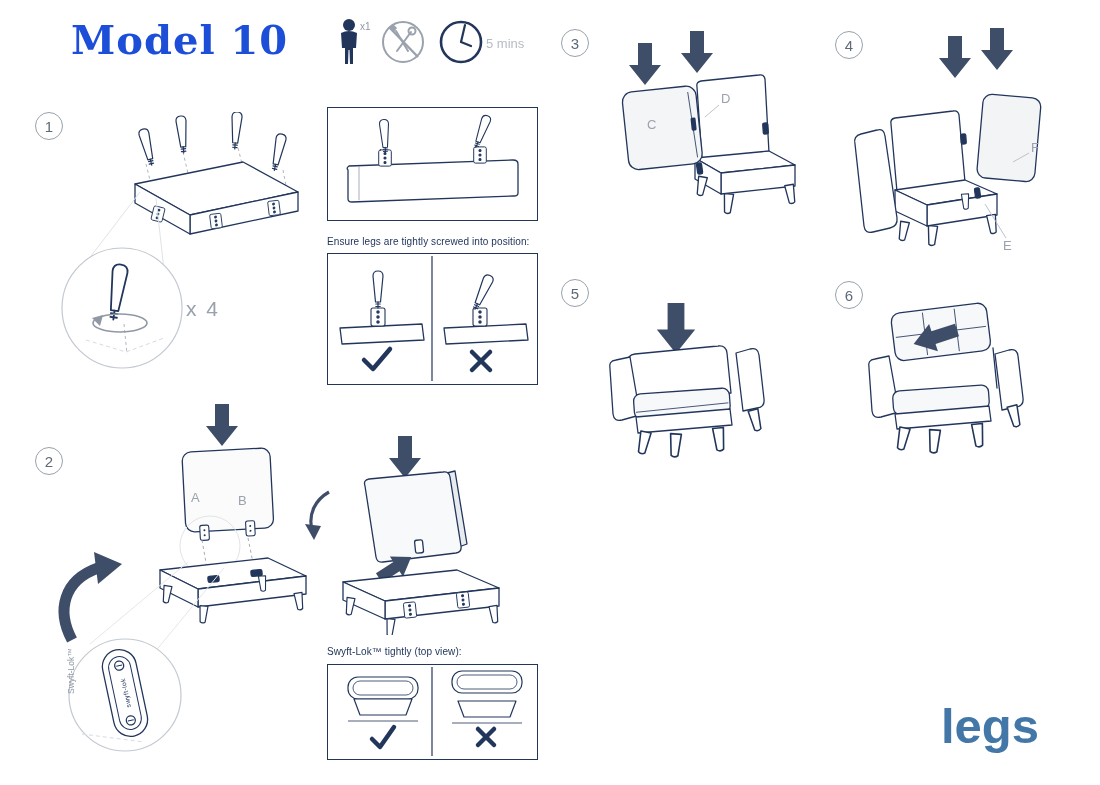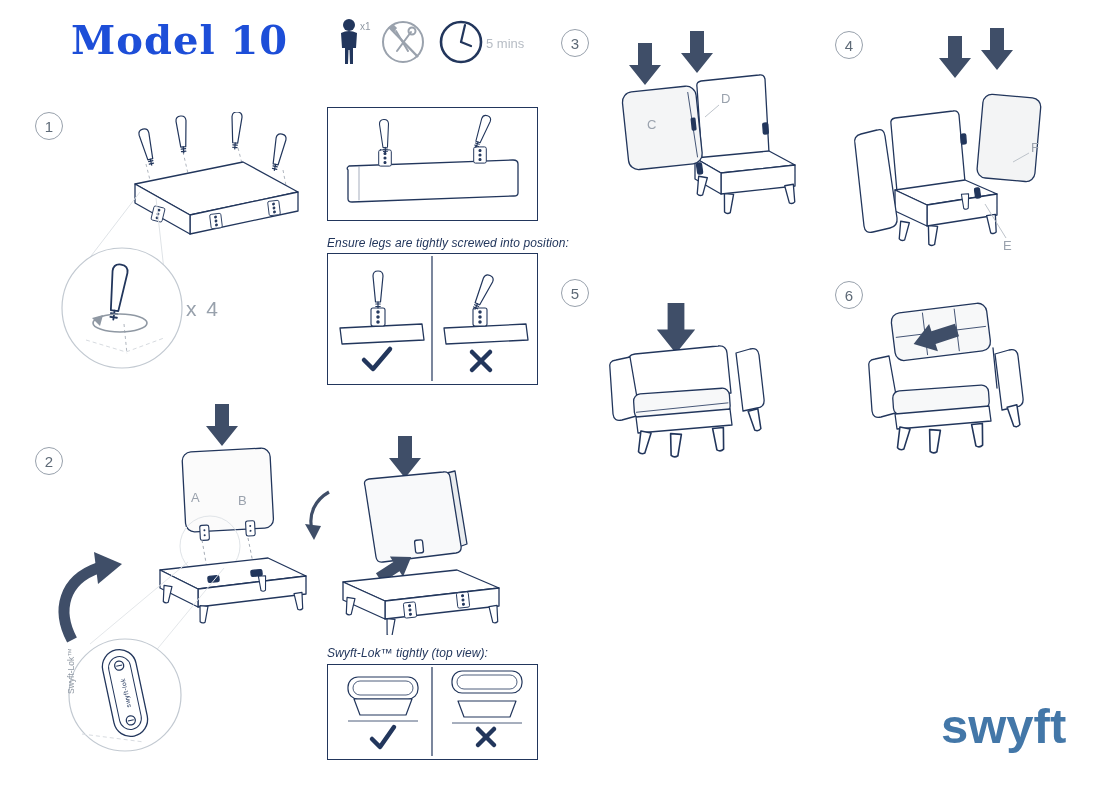--- a/index.html
+++ b/index.html
@@ -3,21 +3,21 @@
 <meta charset="utf-8">
 <style>
   * { margin:0; padding:0; box-sizing:border-box; }
   html,body { width:1100px; height:785px; }
   body { position:relative; background:#ffffff; font-family:"Liberation Sans",sans-serif; overflow:hidden; }
   .abs { position:absolute; }
   .title { position:absolute; left:35px; top:16px; font-family:"DejaVu Serif",serif; font-weight:700; font-size:40px; color:#1d4ed8; letter-spacing:1px;margin-left:36px; }
   .logo { position:absolute; left:941px; top:698px; font-weight:700; font-size:49px; color:#4377a8; letter-spacing:0px; }
   .step-circle { position:absolute; width:28px; height:28px; border:1.4px solid #98a1ac; border-radius:50%; display:flex; align-items:center; justify-content:center; font-size:15px; color:#5e6a77; background:#fff; }
   .panel { position:absolute; border:1.6px solid #22365c; background:#fff; }
-  .note { position:absolute; font-size:12px; color:#22365c; letter-spacing:0.1px; white-space:nowrap;font-style:italic; }
+  .note { position:absolute; font-size:10px; color:#22365c; letter-spacing:0.1px; white-space:nowrap; }
   svg text { font-family:"Liberation Sans",sans-serif; }
   .lbl { fill:#9aa2ad; font-size:13px; }
   .xlabel { fill:#98a1ac; font-size:21px; letter-spacing:2px; }
 </style>
 </head>
 <body>
 
 <svg width="0" height="0" class="abs" aria-hidden="true">
   <defs>
     <path id="arr-d" d="M -7,0 L 7,0 L 7,22 L 16,22 L 0,42 L -16,22 L -7,22 Z" fill="#3f4e68"></path>
@@ -34,21 +34,21 @@
     <g id="plate">
       <rect x="-7" y="-9" width="14" height="18" rx="2" fill="#fff" stroke="#22365c" stroke-width="1.1"></rect>
       <circle cx="0" cy="-5" r="1.1" fill="#22365c"></circle>
         <circle cx="0" cy="0" r="1.1" fill="#22365c"></circle>
         <circle cx="0" cy="5" r="1.1" fill="#22365c"></circle>
     </g>
   </defs>
 </svg>
 
 <div class="title">Model 10</div>
-<div class="logo">swyft</div>
+<div class="logo">legs</div>
 
 <svg class="abs" style="left:333px;top:12px" width="230" height="64">
   <g fill="#22365c" stroke="none">
     <circle cx="16" cy="13" r="6"></circle>
     <path d="M8,21 Q16,17 24,21 L23,36 L20,36 L20,52 L17,52 L16.5,38 L15.5,38 L15,52 L12,52 L12,36 L9,36 Z"></path>
   </g>
   <text x="27" y="18" font-size="10" fill="#8f98a3">x1</text>
   <g stroke="#9aa2ad" fill="none">
     <circle cx="70" cy="30" r="20" stroke-width="2"></circle>
     <g stroke-width="2" stroke-linecap="round">

